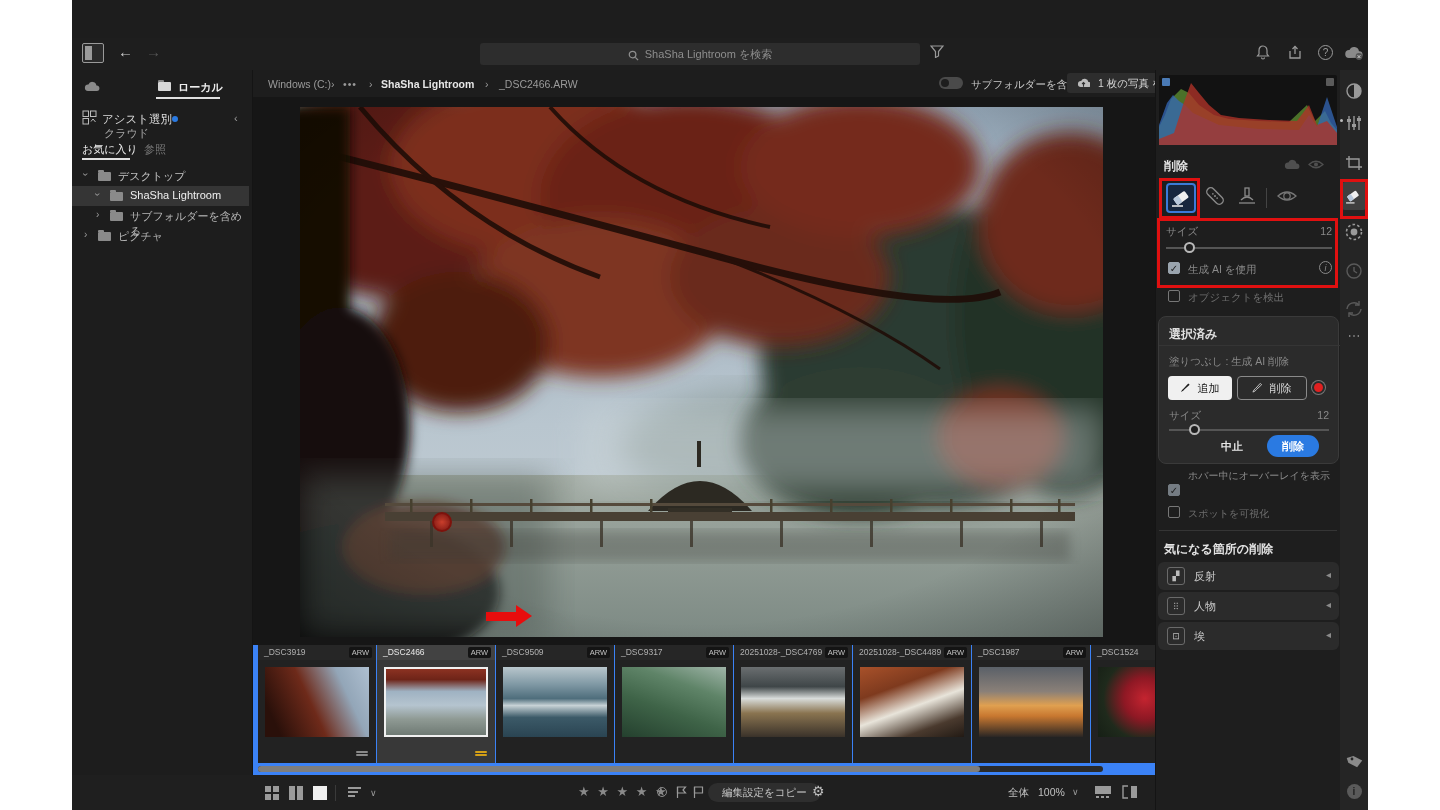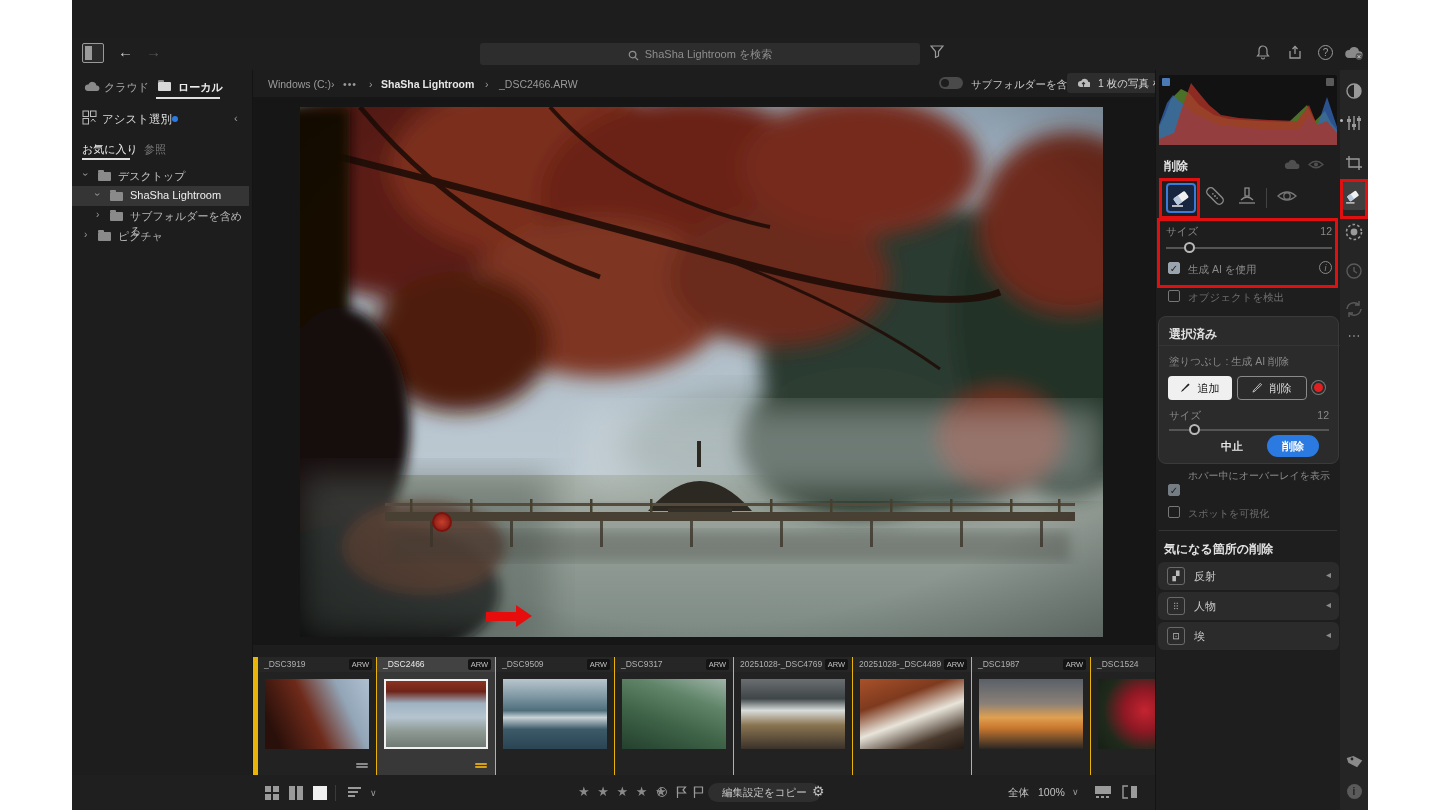--- a/index.html
+++ b/index.html
@@ -68,21 +68,21 @@
   .anno-arrow-head { position:absolute; left:263px; top:508px; width:0; height:0;
     border-left:16px solid #e80d0d; border-top:11px solid transparent; border-bottom:11px solid transparent; }
   .red-spot { position:absolute; left:132px; top:405px; width:20px; height:20px; border-radius:50%;
     background:radial-gradient(circle, rgba(220,60,40,.85) 0%, rgba(180,30,20,.75) 55%, rgba(120,15,10,.9) 100%);
     border:2px solid #7e120c; }
 
   
   .red-rect { position:absolute; border:3px solid #e01010; }
 
   
-  .filmstrip { position:absolute; left:181px; top:645px; width:902px; height:130px; background:#eab308; overflow:hidden;margin-top:12px; }
+  .filmstrip { position:absolute; left:181px; top:645px; width:902px; height:130px; background:#3b82f6; overflow:hidden; }
   .cell { position:absolute; top:0; width:118px; height:118px; background:#222; }
   .cell.sel { background:#383838; }
   .cell-label { position:relative; height:15px; background:#262626; font-size:8.5px; color:#b0b0b0; line-height:15px; }
   .cell.sel .cell-label { background:#424242; color:#e8e8e8; }
   .cell-name { position:absolute; left:6px; top:0; }
   .cell-badge { position:absolute; right:4px; top:2px; background:#141414; color:#c0c0c0; font-size:7.5px;
     padding:0 3px; border-radius:2px; line-height:11px; }
   .thumb { position:absolute; left:7px; top:22px; width:104px; height:70px; }
   .cell.sel .thumb { border:2px solid #f0f0f0; }
   .edit-mark { position:absolute; right:8px; top:105px; width:12px; height:8px; }
@@ -179,21 +179,21 @@
         <path d="M5,11 a4,4 0 0 1 0.5,-8 a5,5 0 0 1 9.5,1.2 a3.3,3.3 0 0 1 0.5,6.6 Z" fill="#8a8a8a"></path>
         <circle cx="15" cy="9.5" r="3.4" fill="#555"></circle>
         <path d="M13.6,8.2 l2.8,2.8 M16.4,8.2 l-2.8,2.8" stroke="#ccc" stroke-width="1"></path>
       </svg>
   </div>
 
   <div class="sidebar">
     <svg class="abs" style="left:12px;top:11px;" width="16" height="11" viewBox="0 0 16 11">
         <path d="M4,10 a3.3,3.3 0 0 1 0.4,-6.6 a4.2,4.2 0 0 1 8,1 a2.8,2.8 0 0 1 0.4,5.6 Z" fill="#8a8a8a"></path>
       </svg>
-    <span class="tab" style="left:32px;color:#a8a8a8;">クラウド</span>
+    <span class="tab" style="left:32px;color:#a8a8a8;margin-top:46px;">クラウド</span>
     <span class="abs" style="left:86px;top:10px;"><span class="folder-ico" style="background:#d8d8d8;"></span></span>
     <span class="tab" style="left:106px;color:#ececec;font-weight:bold;">ローカル</span>
     <div class="tab-underline" style="left:84px;top:27px;width:64px;"></div>
 
     <svg class="abs" style="left:10px;top:40px;" width="15" height="15" viewBox="0 0 15 15">
         <rect x="1" y="1" width="5.5" height="5.5" fill="none" stroke="#bbb"></rect>
         <rect x="8.5" y="1" width="5.5" height="5.5" fill="none" stroke="#bbb"></rect>
         <rect x="1" y="8.5" width="5.5" height="5.5" fill="none" stroke="#bbb"></rect>
         <path d="M9,11.5 l2,-2.5 l2.5,3" stroke="#bbb" fill="none"></path>
       </svg>

